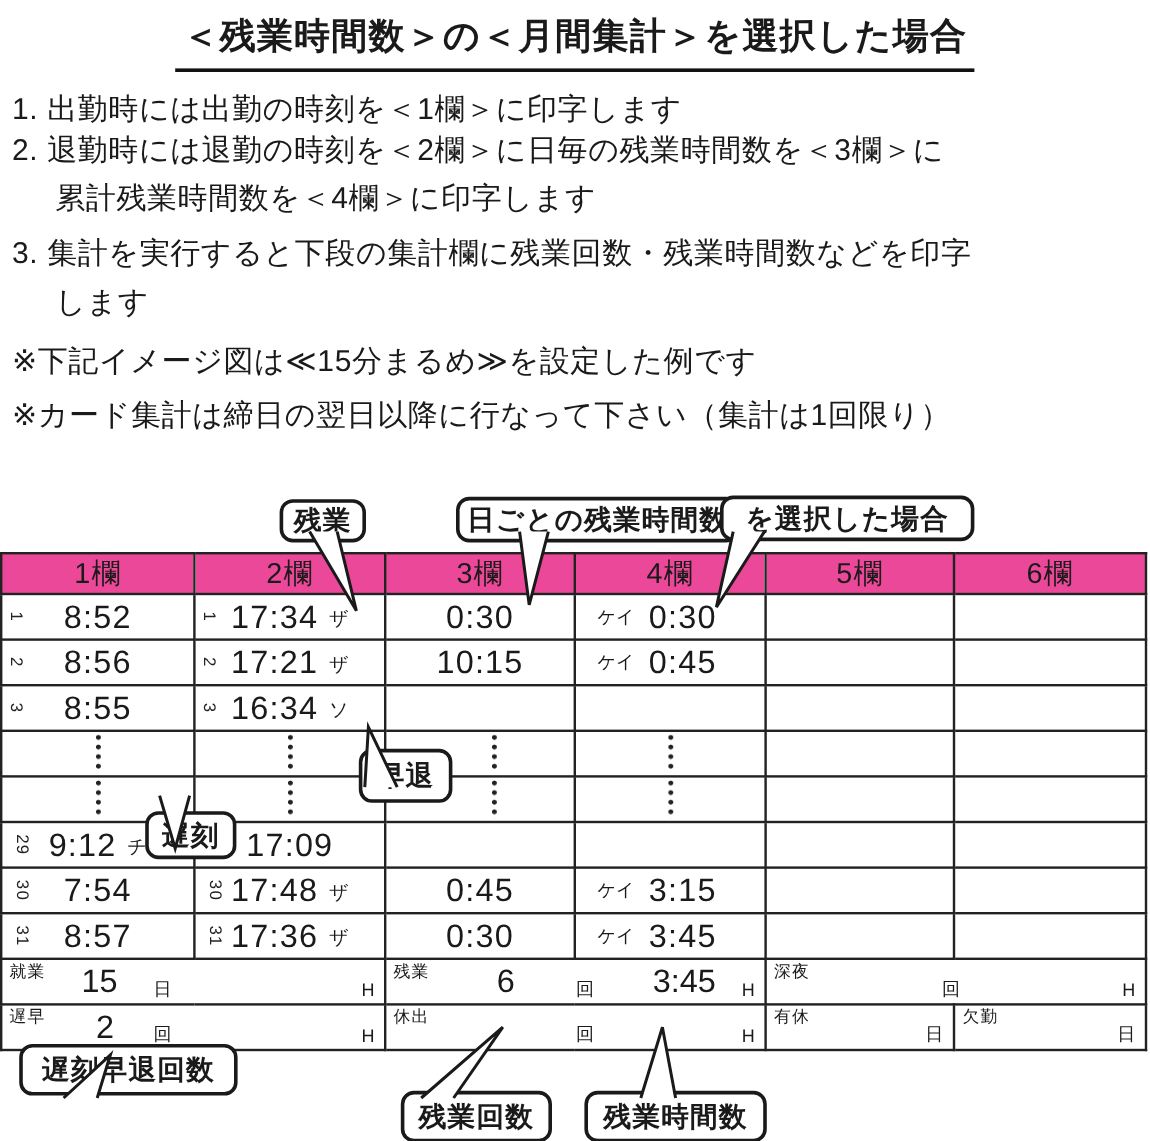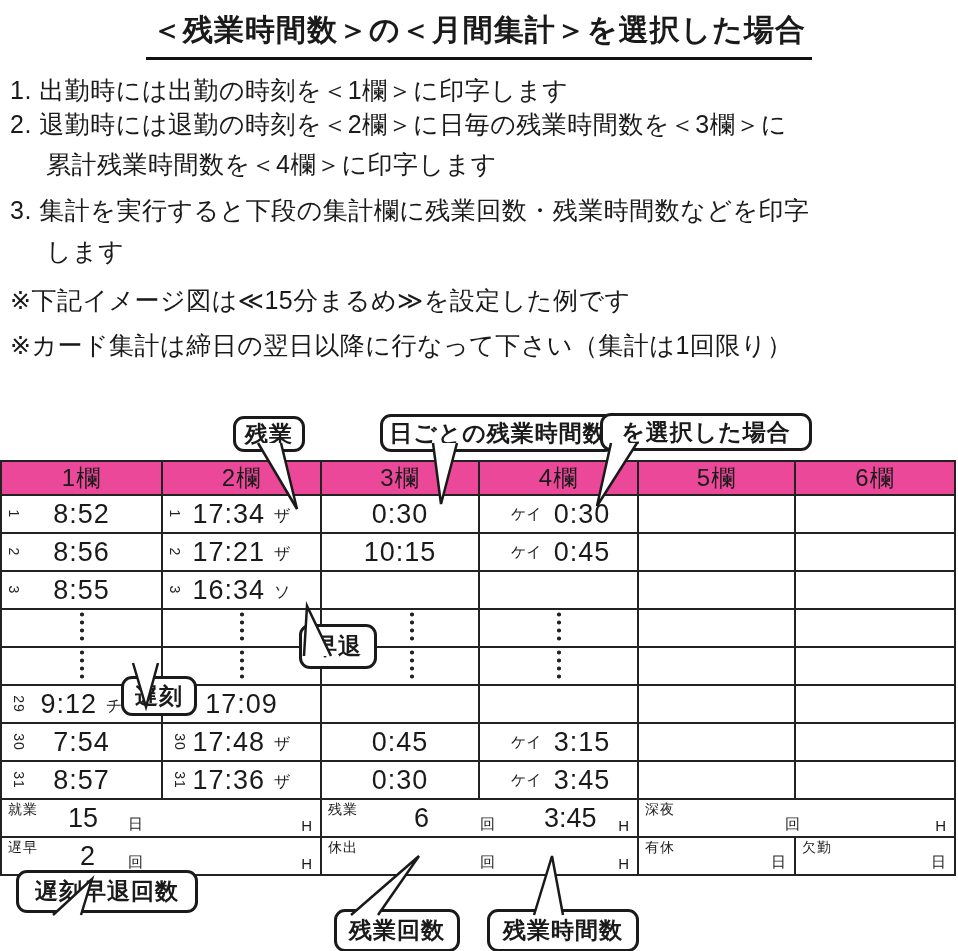--- a/index.html
+++ b/index.html
@@ -20,21 +20,21 @@
   #card-table td,#card-table th{border:2px solid #222;padding:0;overflow:hidden;}
   #card-table th{height:32px;background:#ec4899;font-weight:normal;font-size:24px;letter-spacing:1px;}
   #card-table td{height:36px;}
   .c-in,.c-out{position:relative;text-align:center;vertical-align:middle;}
   .day{position:absolute;left:8px;top:50%;transform:translateY(-50%) rotate(90deg);
        font-size:14px;letter-spacing:1px;color:#222;}
   .time{font-size:27px;letter-spacing:1px;}
   .mark{font-size:16px;margin-left:9px;vertical-align:2px;}
   .c-ot{text-align:center;font-size:27px;letter-spacing:1px;}
   .c-cum{vertical-align:middle;}
-  .cum-inner{display:flex;align-items:center;padding-left:18px;margin-left:13px;}
+  .cum-inner{display:flex;align-items:center;padding-left:18px;}
   .kei{font-size:15px;margin-right:12px;}
   .cumval{font-size:27px;letter-spacing:1px;}
   
   .vdots{width:4px;height:32px;margin:2px auto;
          background:radial-gradient(circle at 2px 2.5px,#222 1.7px,transparent 2.3px);
          background-size:4px 8px;background-repeat:repeat-y;}
   
   .sumcell{position:relative;}
   .slabel{position:absolute;top:1px;left:6px;font-size:14px;letter-spacing:1px;}
   .sval{position:absolute;top:3px;font-size:27px;}

